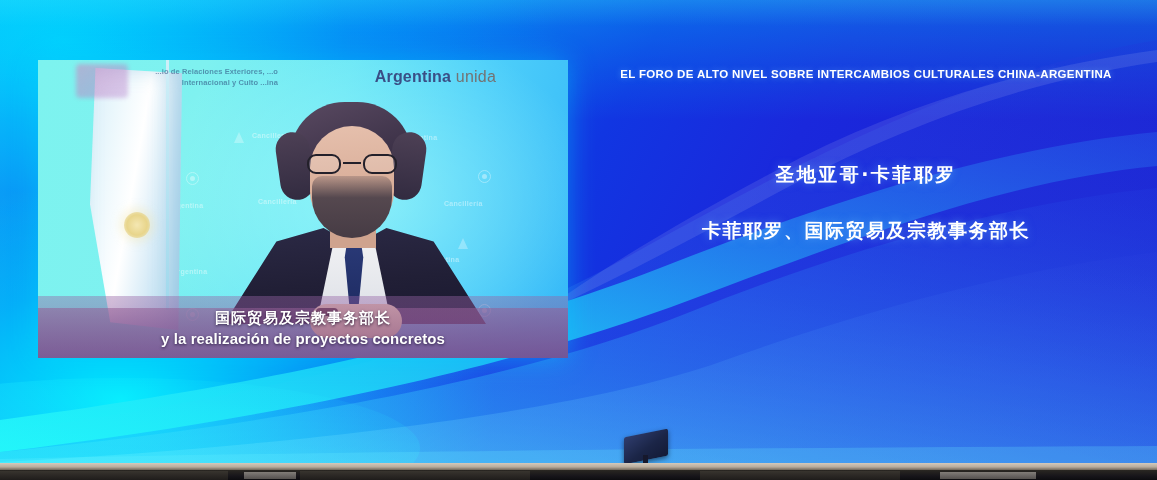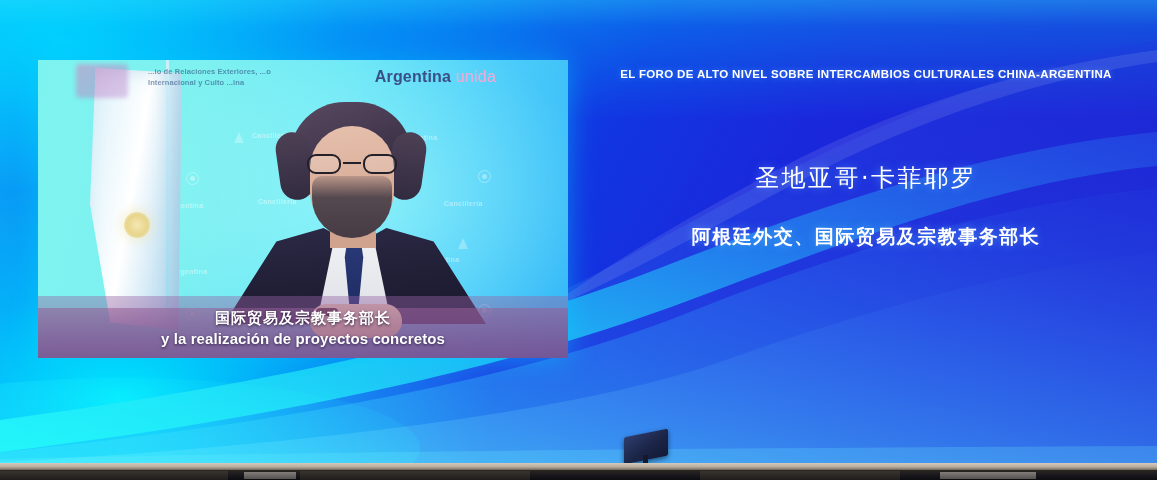--- a/index.html
+++ b/index.html
@@ -38,20 +38,21 @@
 
   
   .ribbons { position:absolute; left:0; top:0; width:1157px; height:465px; }
   .ribbons svg { display:block; width:1157px; height:465px; }
 
   
   .video-panel {
     position:absolute; left:38px; top:60px; width:530px; height:298px;
     overflow:hidden;
     box-shadow:0 0 26px rgba(0,220,255,.45);
+    text-align:right;
   }
   .vid-bg {
     position:absolute; inset:0;
     background:
       radial-gradient(ellipse 360px 260px at 62% 46%, rgba(175,255,250,.55), rgba(120,245,245,0) 65%),
       linear-gradient(104deg,#7df3ef 0%, #7ef1f0 28%, #69e6f6 52%, #4fd0fa 74%, #35b8f8 100%);
   }
   
   .vid-marks { position:absolute; inset:0; opacity:.42; }
   .vid-marks span {
@@ -99,21 +100,21 @@
   .vid-brand-left {
     position:absolute; left:110px; top:6px; width:130px;
     color:rgba(40,70,120,.55); font-size:7.5px; font-weight:700;
     line-height:11px; letter-spacing:.1px; filter:blur(.5px);
   }
   .vid-brand-right {
     position:absolute; right:72px; top:8px;
     font-size:16px; font-weight:700; letter-spacing:.2px; filter:blur(.4px);
   }
   .vid-brand-right b { color:#3a4f86; font-weight:700; }
-  .vid-brand-right em { color:#f9a8d4; font-style:normal; font-weight:400; }
+  .vid-brand-right em { color:#737373; font-style:normal; font-weight:400; }
 
   
   .fig-hair {
     position:absolute; left:252px; top:42px; width:122px; height:96px;
     background:linear-gradient(160deg,#5a4a62,#3d3248 60%,#2e2739);
     border-radius:58px 58px 44px 44px;
   }
   .fig-hair::before, .fig-hair::after {
     content:""; position:absolute; top:30px; width:34px; height:68px;
     background:linear-gradient(180deg,#4d4055,#322b40);
@@ -208,21 +209,21 @@
   .event-title .es {
     color:#ffffff; font-size:11.5px; font-weight:700; letter-spacing:.35px;
     margin-top:16px; white-space:nowrap;
     text-shadow:0 0 6px rgba(120,210,255,.45);
   }
 
   .speaker-block {
     position:absolute; left:596px; top:162px; width:540px; text-align:center;
   }
   .speaker-name {
-    color:#ffffff; font-size:24px; font-weight:400; letter-spacing:2.5px;
+    color:#ffffff; font-size:19px; font-weight:700; letter-spacing:2.5px;
     font-family:"DejaVu Sans","Liberation Sans",sans-serif;
     text-shadow:0 0 8px rgba(110,200,255,.5);
   }
   .speaker-role {
     margin-top:30px;
     color:#ffffff; font-size:19px; font-weight:700; letter-spacing:1.5px;
     font-family:"DejaVu Sans","Liberation Sans",sans-serif;
     text-shadow:0 0 8px rgba(110,200,255,.5);
   }
 
@@ -382,21 +383,21 @@
       <div class="es">y la realización de proyectos concretos</div>
     </div>
   </div>
 
   <div class="event-title">
     <div class="es">EL FORO DE ALTO NIVEL SOBRE INTERCAMBIOS CULTURALES CHINA-ARGENTINA</div>
   </div>
 
   <div class="speaker-block">
     <div class="speaker-name">圣地亚哥·卡菲耶罗</div>
-    <div class="speaker-role">阿根廷外交、国际贸易及宗教事务部长</div>
+    <div class="speaker-role">卡菲耶罗、国际贸易及宗教事务部长</div>
   </div>
 
   <div class="floor-monitor">
     <div class="body"></div>
       <div class="stand"></div>
   </div>
   <div class="stage-edge"></div>
   <div class="stage-front">
     <span class="slab" style="left:0px;   width:228px;"></span>
     <span class="slab" style="left:300px; width:230px;"></span>

